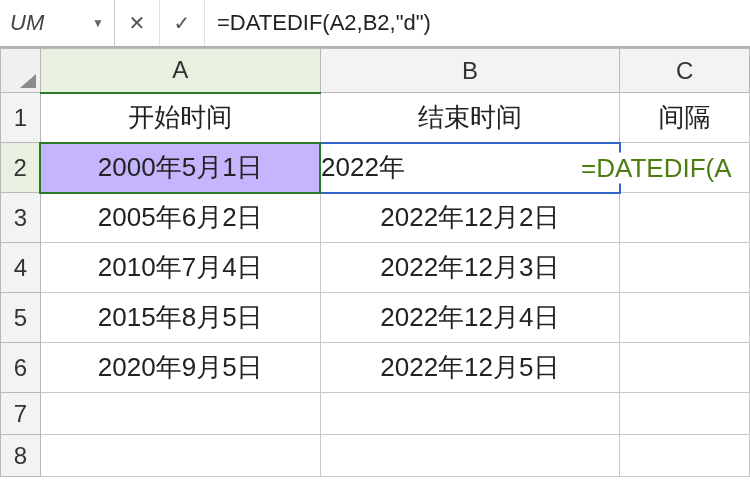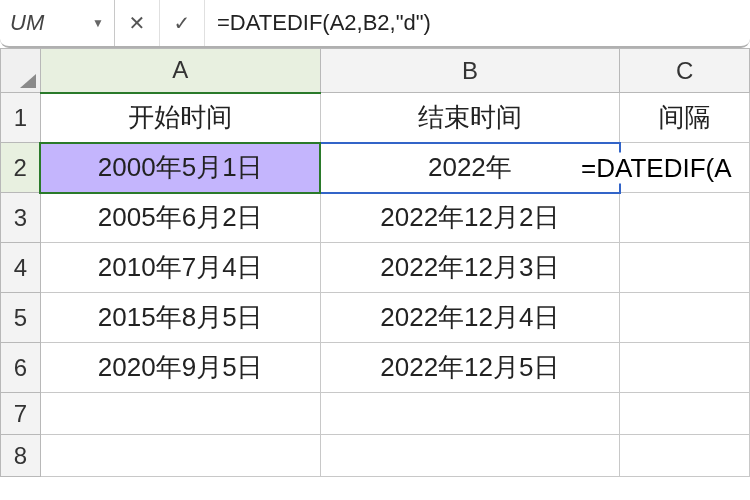--- a/index.html
+++ b/index.html
@@ -15,21 +15,20 @@
       height: 500px;
       overflow: hidden;
     }
     
     .formula-bar {
       display: flex;
       align-items: stretch;
       height: 48px;
       border-bottom: 2px solid #b0b0b0;
       background: #ffffff;
-      border-radius: 9px;
     }
     .name-box {
       width: 115px;
       display: flex;
       align-items: center;
       padding: 0 10px;
       border-right: 1px solid #c8c8c8;
       font-style: italic;
       font-size: 22px;
       color: #444;
@@ -134,21 +133,21 @@
       border: 2px solid #3264c8;
     }
     .overflow-formula {
       position: absolute;
       left: 258px;
       top: 50%;
       transform: translateY(-50%);
       background: #fff;
       padding: 0 2px;
       font-size: 26px;
-      color: #000000;
+      color: #4d7c0f;
       white-space: nowrap;
       z-index: 5;
       font-family: Arial, sans-serif;
     }
     .row-short td.cell { height: 42px; }
   </style>
 </head>
 <body>
 
 <div class="formula-bar">
@@ -179,21 +178,21 @@
   <tr>
     <th class="row-head">1</th>
     <td class="cell">开始时间</td>
     <td class="cell">结束时间</td>
     <td class="cell">间隔</td>
   </tr>
 
   <tr>
     <th class="row-head sel">2</th>
     <td class="cell active">2000年5月1日</td>
-    <td class="cell editing-neighbor" style="text-align:center;">
+    <td class="cell editing-neighbor" style="text-align:left;">
       <span>2022年</span>
       <span class="overflow-formula">=DATEDIF(A</span>
     </td>
     <td class="cell"></td>
   </tr>
 
   <tr>
     <th class="row-head">3</th>
     <td class="cell">2005年6月2日</td>
     <td class="cell">2022年12月2日</td>

